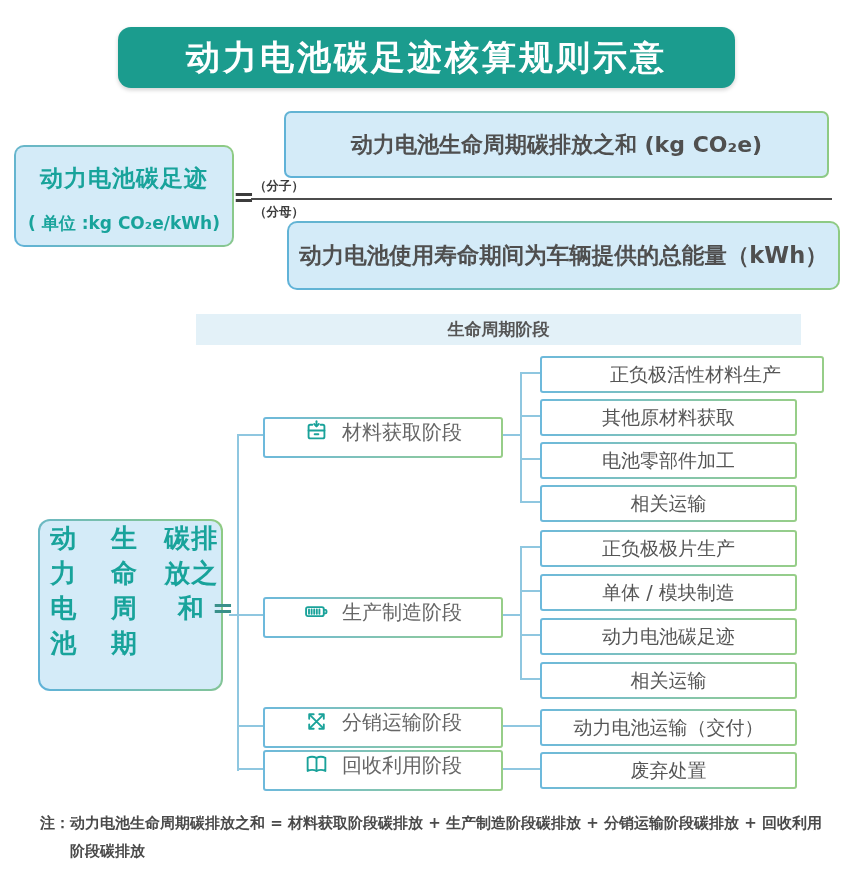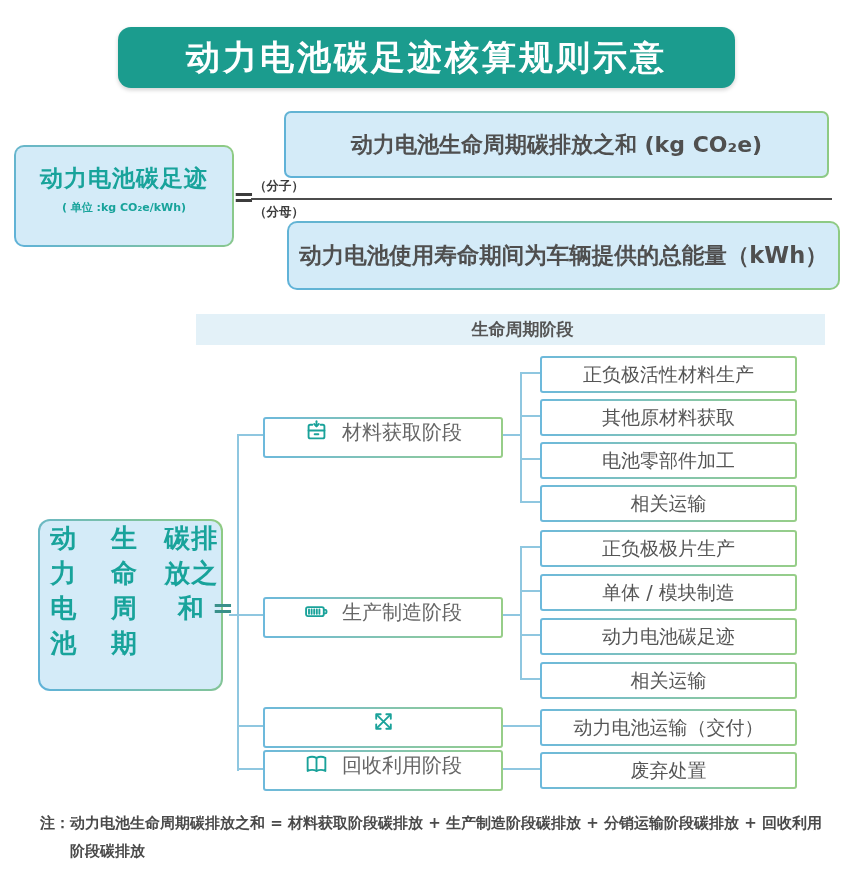--- a/index.html
+++ b/index.html
@@ -17,37 +17,37 @@
     background:linear-gradient(#d4ebf8,#d4ebf8) padding-box,
                linear-gradient(70deg,#5fb2d9,#8fcb82) border-box;}
   .gwhite{border:2px solid transparent;border-radius:3px;
     background:linear-gradient(#fff,#fff) padding-box,
                linear-gradient(90deg,#6db9dc,#97ce88) border-box;}
 
   
   .formula-left{position:absolute;left:14px;top:145px;width:216px;height:98px;
     text-align:center;color:#18a39b;}
   .formula-left .l1{margin-top:16px;font-size:23px;font-weight:bold;letter-spacing:1px;}
-  .formula-left .l2{margin-top:6px;font-size:11px;font-weight:bold;}
+  .formula-left .l2{margin-top:18px;font-size:17px;font-weight:bold;}
   .eq{position:absolute;font-size:26px;font-weight:600;color:#3c3c3c;}
   #eq-top{left:233px;top:182px;}
   #eq-tree{left:212px;top:593px;color:#39908a;}
   .frac-label{position:absolute;font-size:12.5px;font-weight:600;color:#3c3c3c;}
   #frac-num-label{left:254px;top:178px;}
   #frac-den-label{left:254px;top:204px;}
   #frac-line{position:absolute;left:251px;top:198px;width:581px;height:2px;background:#4c4c4c;}
   .big-term{position:absolute;display:flex;align-items:center;justify-content:center;
     font-size:22px;font-weight:600;color:#4f4f4f;}
   #num-box{left:284px;top:111px;width:541px;height:63px;border-radius:7px;}
   #den-box{left:287px;top:221px;width:549px;height:65px;font-size:22.5px;}
 
   
   .lifecycle-bar{position:absolute;left:196px;top:314px;width:605px;height:31px;
     background:#e3f1f8;display:flex;align-items:center;justify-content:center;
-    font-size:17px;font-weight:600;color:#555;padding-left:24px;}
+    font-size:17px;font-weight:600;color:#555;}
 
   
   .sum-box{position:absolute;left:38px;top:519px;width:181px;height:168px;border-radius:12px;
     text-align:center;color:#18a39b;font-size:26px;font-weight:bold;letter-spacing:1px;
     display:flex;justify-content:center;gap:13px;}
   .hline,.vline{position:absolute;background:#8fc7e0;}
   .hline{height:2px;} .vline{width:2px;}
   .stage-box{position:absolute;left:263px;width:236px;height:37px;
     display:flex;justify-content:center;gap:13px;
     font-size:20px;font-weight:500;color:#666;}
@@ -133,30 +133,31 @@
     <span>生产制造阶段</span>
   </div>
   <div class="stage-box gwhite" style="top:707px;">
     <svg class="sicon" viewBox="0 0 24 24">
       <path d="M6.3 6.3 L17.7 17.7 M17.7 6.3 L6.3 17.7"></path>
       <path d="M9.3 5 H5 V9.3"></path>
         <path d="M14.7 5 H19 V9.3"></path>
       <path d="M5 14.7 V19 H9.3"></path>
         <path d="M19 14.7 V19 H14.7"></path>
     </svg>
+    <span>分销运输阶段</span>
   </div>
   <div class="stage-box gwhite" style="top:750px;">
     <svg class="sicon" viewBox="0 0 24 24">
       <path d="M3.5 5.6 C6.3 4.3 9.2 4.3 12 5.6 C14.8 4.3 17.7 4.3 20.5 5.6 V18.2 C17.7 16.9 14.8 16.9 12 18.2 C9.2 16.9 6.3 16.9 3.5 18.2 Z"></path>
       <path d="M12 5.6 V18.2"></path>
     </svg>
     <span>回收利用阶段</span>
   </div>
 
-  <div class="leaf gwhite" style="top:356px;">正负极活性材料生产</div>
+  <div class="leaf gwhite" style="top:356px;padding-left:27px;">正负极活性材料生产</div>
   <div class="leaf gwhite" style="top:399px;">其他原材料获取</div>
   <div class="leaf gwhite" style="top:442px;">电池零部件加工</div>
   <div class="leaf gwhite" style="top:485px;">相关运输</div>
 
   <div class="leaf gwhite" style="top:530px;">正负极极片生产</div>
   <div class="leaf gwhite" style="top:574px;">单体 / 模块制造</div>
   <div class="leaf gwhite" style="top:618px;">动力电池碳足迹</div>
   <div class="leaf gwhite" style="top:662px;">相关运输</div>
 
   <div class="leaf gwhite" style="top:709px;">动力电池运输（交付）</div>

